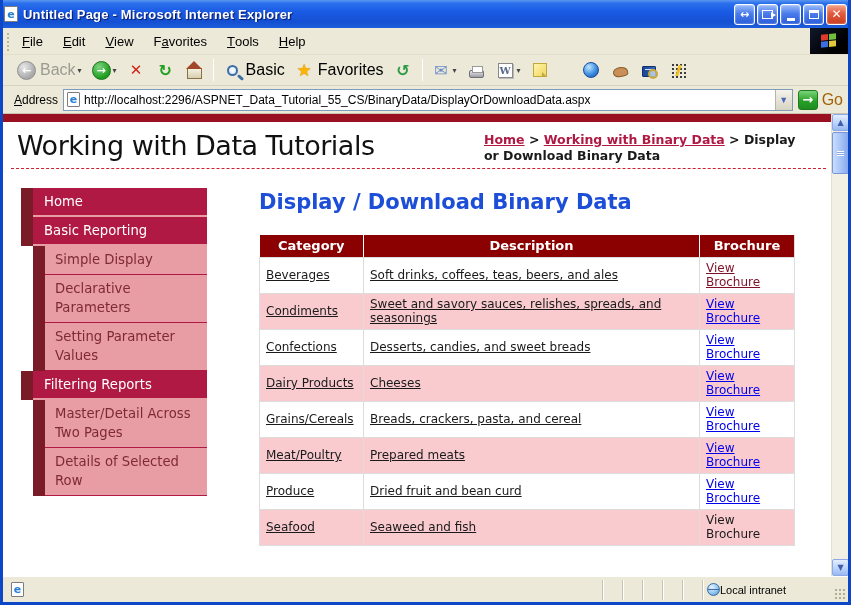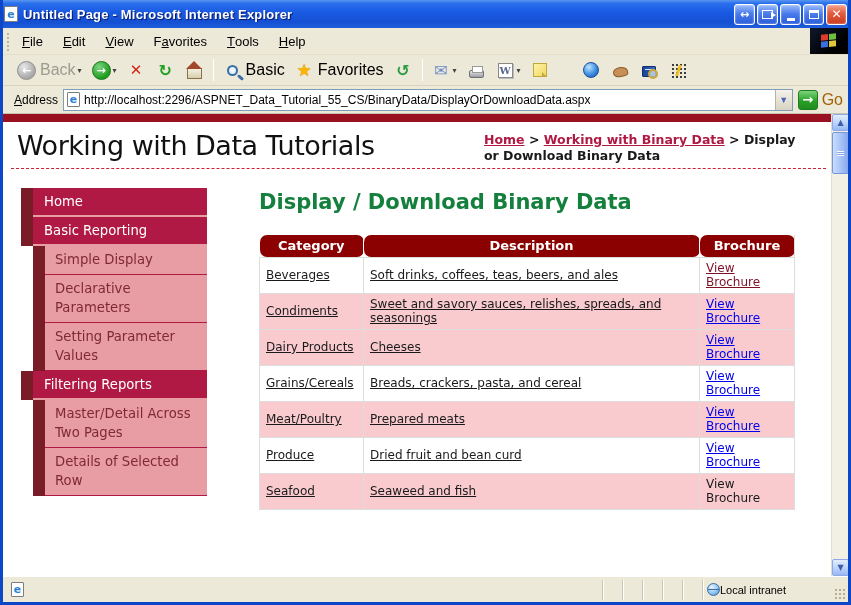--- a/index.html
+++ b/index.html
@@ -117,24 +117,24 @@
   .sidebar{ position:absolute; left:18px; top:74px; width:186px; }
   .sb-header{ display:flex; cursor:pointer; }
   .sb-accent{ width:12px; background:var(--dark,#7a1b28); flex:none; }
   .sb-hbox{ flex:1; background:var(--crimson,#b01943); color:#fff; font-size:13.2px; padding:5px 8px 5px 11px; border-bottom:2px solid var(--pink,#e89ca4); line-height:17px; }
   .sb-sub{ display:flex; cursor:pointer; }
   .sb-indent{ width:12px; flex:none; }
   .sb-strip{ width:12px; background:var(--dark,#7a1b28); flex:none; }
   .sb-pinkbox{ flex:1; background:var(--pink,#e89ca4); color:#7e2a34; font-size:13.2px; padding:4px 14px 5px 10px; border-bottom:1px solid var(--crimson,#b01943); line-height:19px; }
 
   
-  .main-heading{ position:absolute; left:256px; top:76px; font-size:21px; font-weight:bold; color:#15803d; white-space:nowrap; }
+  .main-heading{ position:absolute; left:256px; top:76px; font-size:21px; font-weight:bold; color:#1d4ed8; white-space:nowrap; }
   .data-table{ position:absolute; left:256px; top:121px; border-collapse:collapse; font-size:12px; color:#1a1a1a; }
   .data-table th{ background:var(--thead,#8b0000); color:#fff; font-weight:bold; font-size:13px; height:22px;
-    border-right:1px solid #fff; border-bottom:1px solid #ddd; padding:1px 4px;border-radius:7px; }
+    border-right:1px solid #fff; border-bottom:1px solid #ddd; padding:1px 4px; }
   .data-table th:last-child{ border-right:1px solid #ddd; }
   .data-table td{ border:1px solid #ddd; padding:2px 6px; height:36px; vertical-align:middle;text-decoration:underline; }
   .data-table tr.pink td{ background:var(--rowpink,#f9cbcf); }
   .col-cat{ width:104px; } .col-desc{ width:336px; } .col-broch{ width:95px; }
   .data-table a{ display:inline-block; width:58px; text-decoration:underline; }
   .data-table a.link{ color:var(--linkblue,#0000ee); }
   .data-table a.visited{ color:var(--linkvisited,#7c1128); }
   .broch-plain{ display:inline-block; width:58px; color:#1a1a1a; }
 
   
@@ -371,20 +371,25 @@
           <tr>
             <td class="col-cat">Beverages</td>
             <td class="col-desc">Soft drinks, coffees, teas, beers, and ales</td>
             <td class="col-broch"><a class="visited" href="#">View Brochure</a></td>
           </tr>
           <tr class="pink">
             <td class="col-cat">Condiments</td>
             <td class="col-desc">Sweet and savory sauces, relishes, spreads, and seasonings</td>
             <td class="col-broch"><a class="link" href="#">View Brochure</a></td>
           </tr>
+          <tr>
+            <td class="col-cat">Confections</td>
+            <td class="col-desc">Desserts, candies, and sweet breads</td>
+            <td class="col-broch"><a class="link" href="#">View Brochure</a></td>
+          </tr>
           <tr class="pink">
             <td class="col-cat">Dairy Products</td>
             <td class="col-desc">Cheeses</td>
             <td class="col-broch"><a class="link" href="#">View Brochure</a></td>
           </tr>
           <tr>
             <td class="col-cat">Grains/Cereals</td>
             <td class="col-desc">Breads, crackers, pasta, and cereal</td>
             <td class="col-broch"><a class="link" href="#">View Brochure</a></td>
           </tr>

